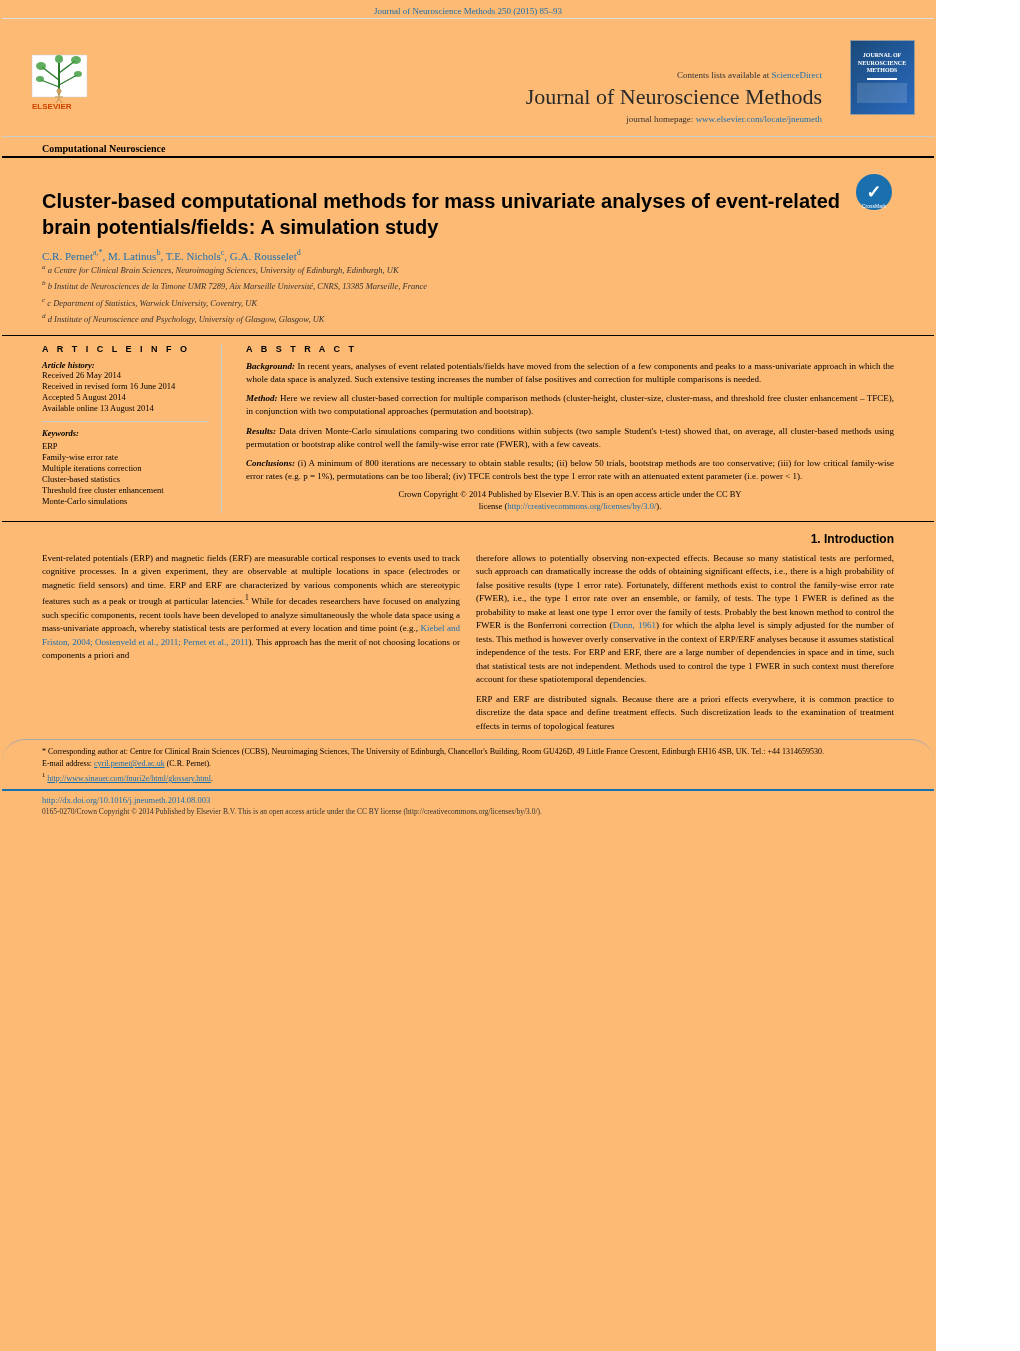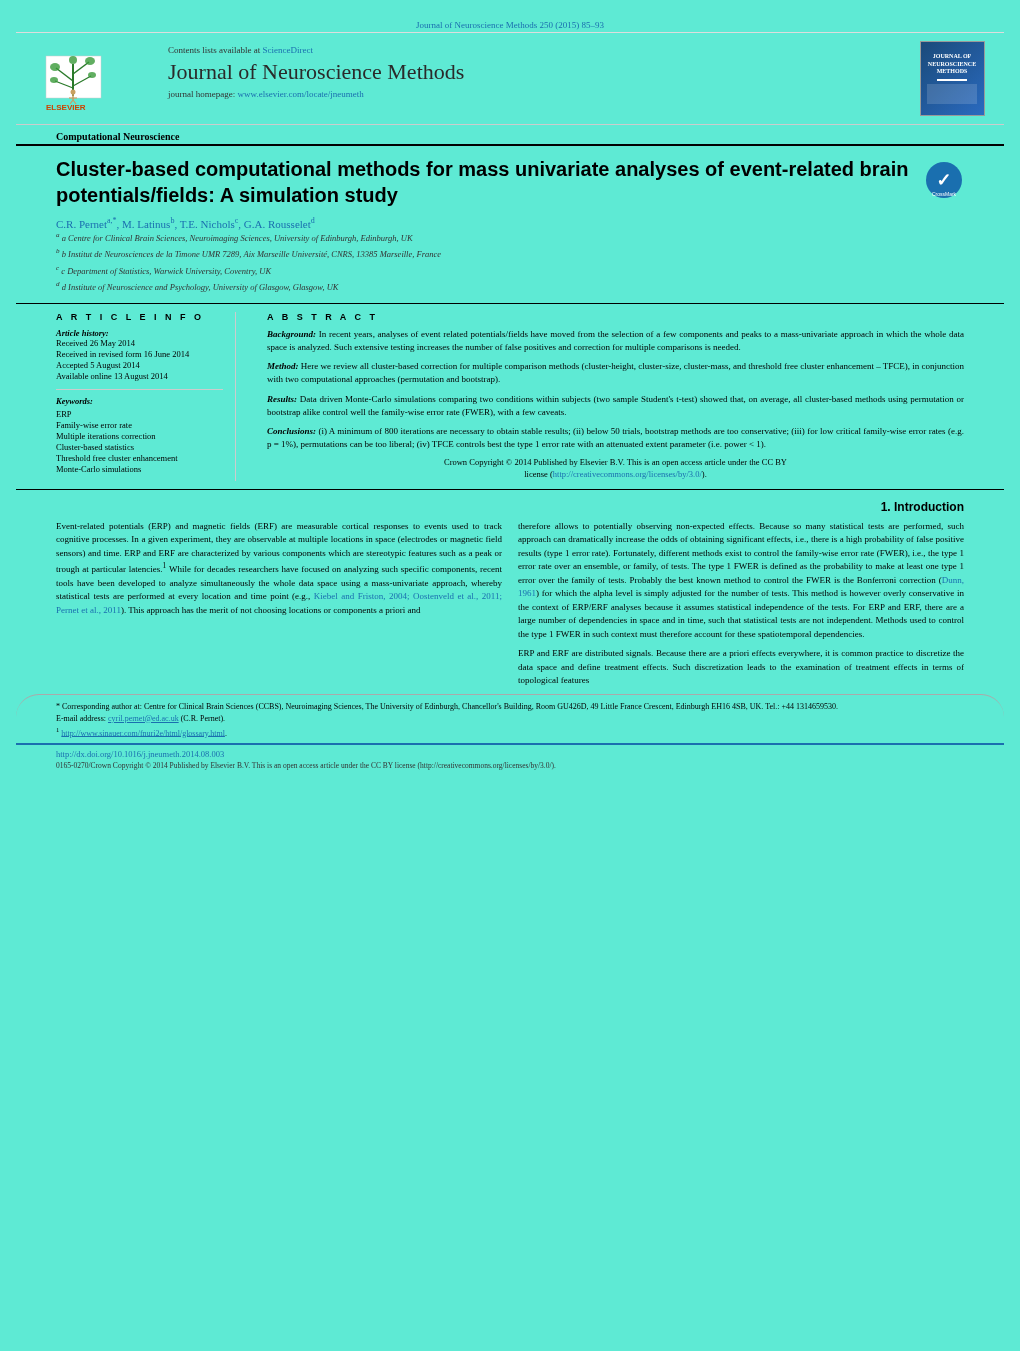--- a/index.html
+++ b/index.html
@@ -6,24 +6,24 @@
     body {
       background: #fff;
       font-family: 'Times New Roman', Times, serif;
       font-size: 10px;
       color: #000;
       width: 1020px;
       min-height: 1351px;
     }
 
     .page {
-      width: 1020px;
+      width: 936px;
       min-height: 1351px;
-      background: #5eead4;
-      padding: 16px;
+      background: #fdba74;
+      padding: 2px;
     }
 
     
     .journal-bar {
       text-align: center;
       padding: 4px 0 2px;
       font-size: 9px;
       color: #1a6faf;
       border-bottom: 1px solid #ddd;
     }
@@ -39,22 +39,23 @@
     .header-left {
       width: 120px;
       flex-shrink: 0;
       display: flex;
       align-items: center;
       justify-content: center;
     }
 
     .header-center {
       flex: 1;
-      text-align: left;
+      text-align: right;
       padding: 4px 20px;
+      margin-top: 39px;
     }
 
     .contents-line {
       font-size: 9px;
       color: #333;
       margin-bottom: 4px;
     }
 
     .contents-line a {
       color: #1a6faf;
@@ -128,20 +129,21 @@
       flex: 1;
     }
 
     .article-main-title {
       font-size: 20px;
       font-weight: bold;
       color: #000;
       line-height: 1.3;
       margin-bottom: 8px;
       font-family: Arial, sans-serif;
+      margin-top: 20px;
     }
 
     .article-authors {
       font-size: 11px;
       color: #1a6faf;
       margin-bottom: 0;
     }
 
     .article-authors sup {
       font-size: 8px;
@@ -164,21 +166,21 @@
       flex-shrink: 0;
       margin-left: 10px;
       margin-top: 4px;
     }
 
     
     .two-col {
       display: flex;
       padding: 8px 40px;
       border-top: 1px solid #000;
-      gap: 31px;
+      gap: 24px;
     }
 
     .col-left {
       width: 180px;
       flex-shrink: 0;
       border-right: 1px solid #ccc;
       padding-right: 12px;
     }
 
     .col-right {

